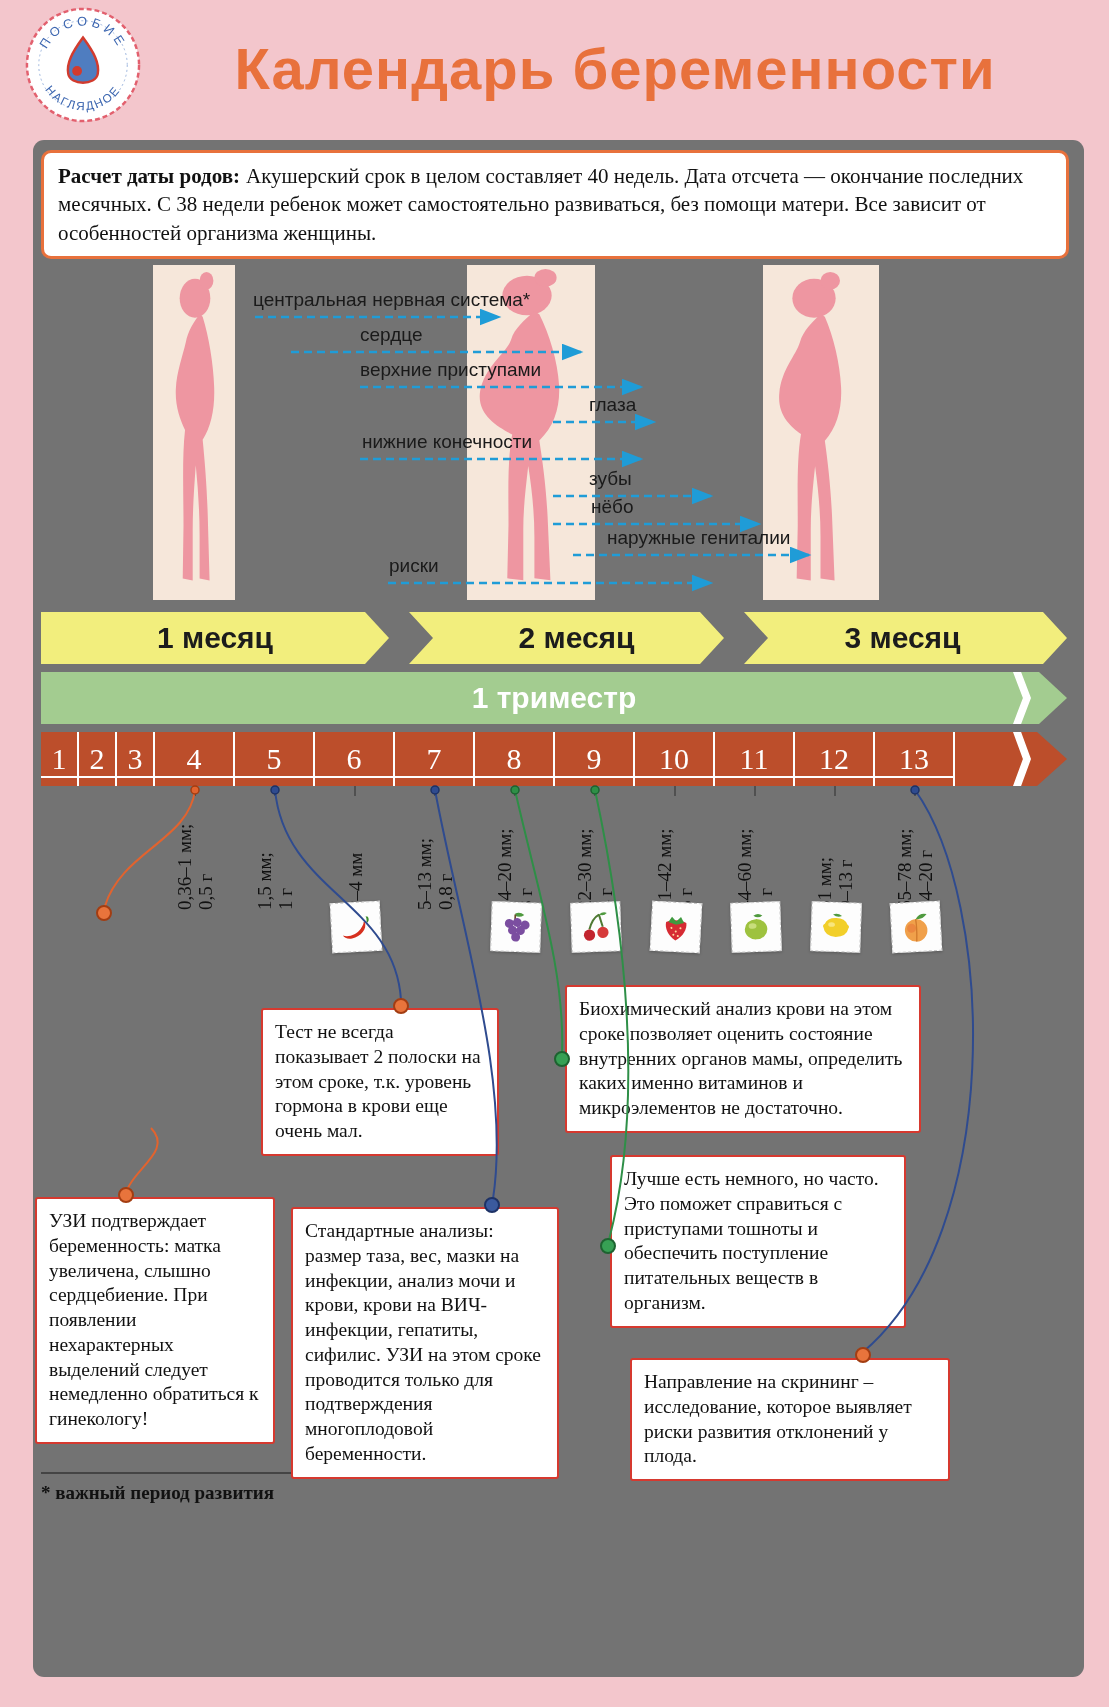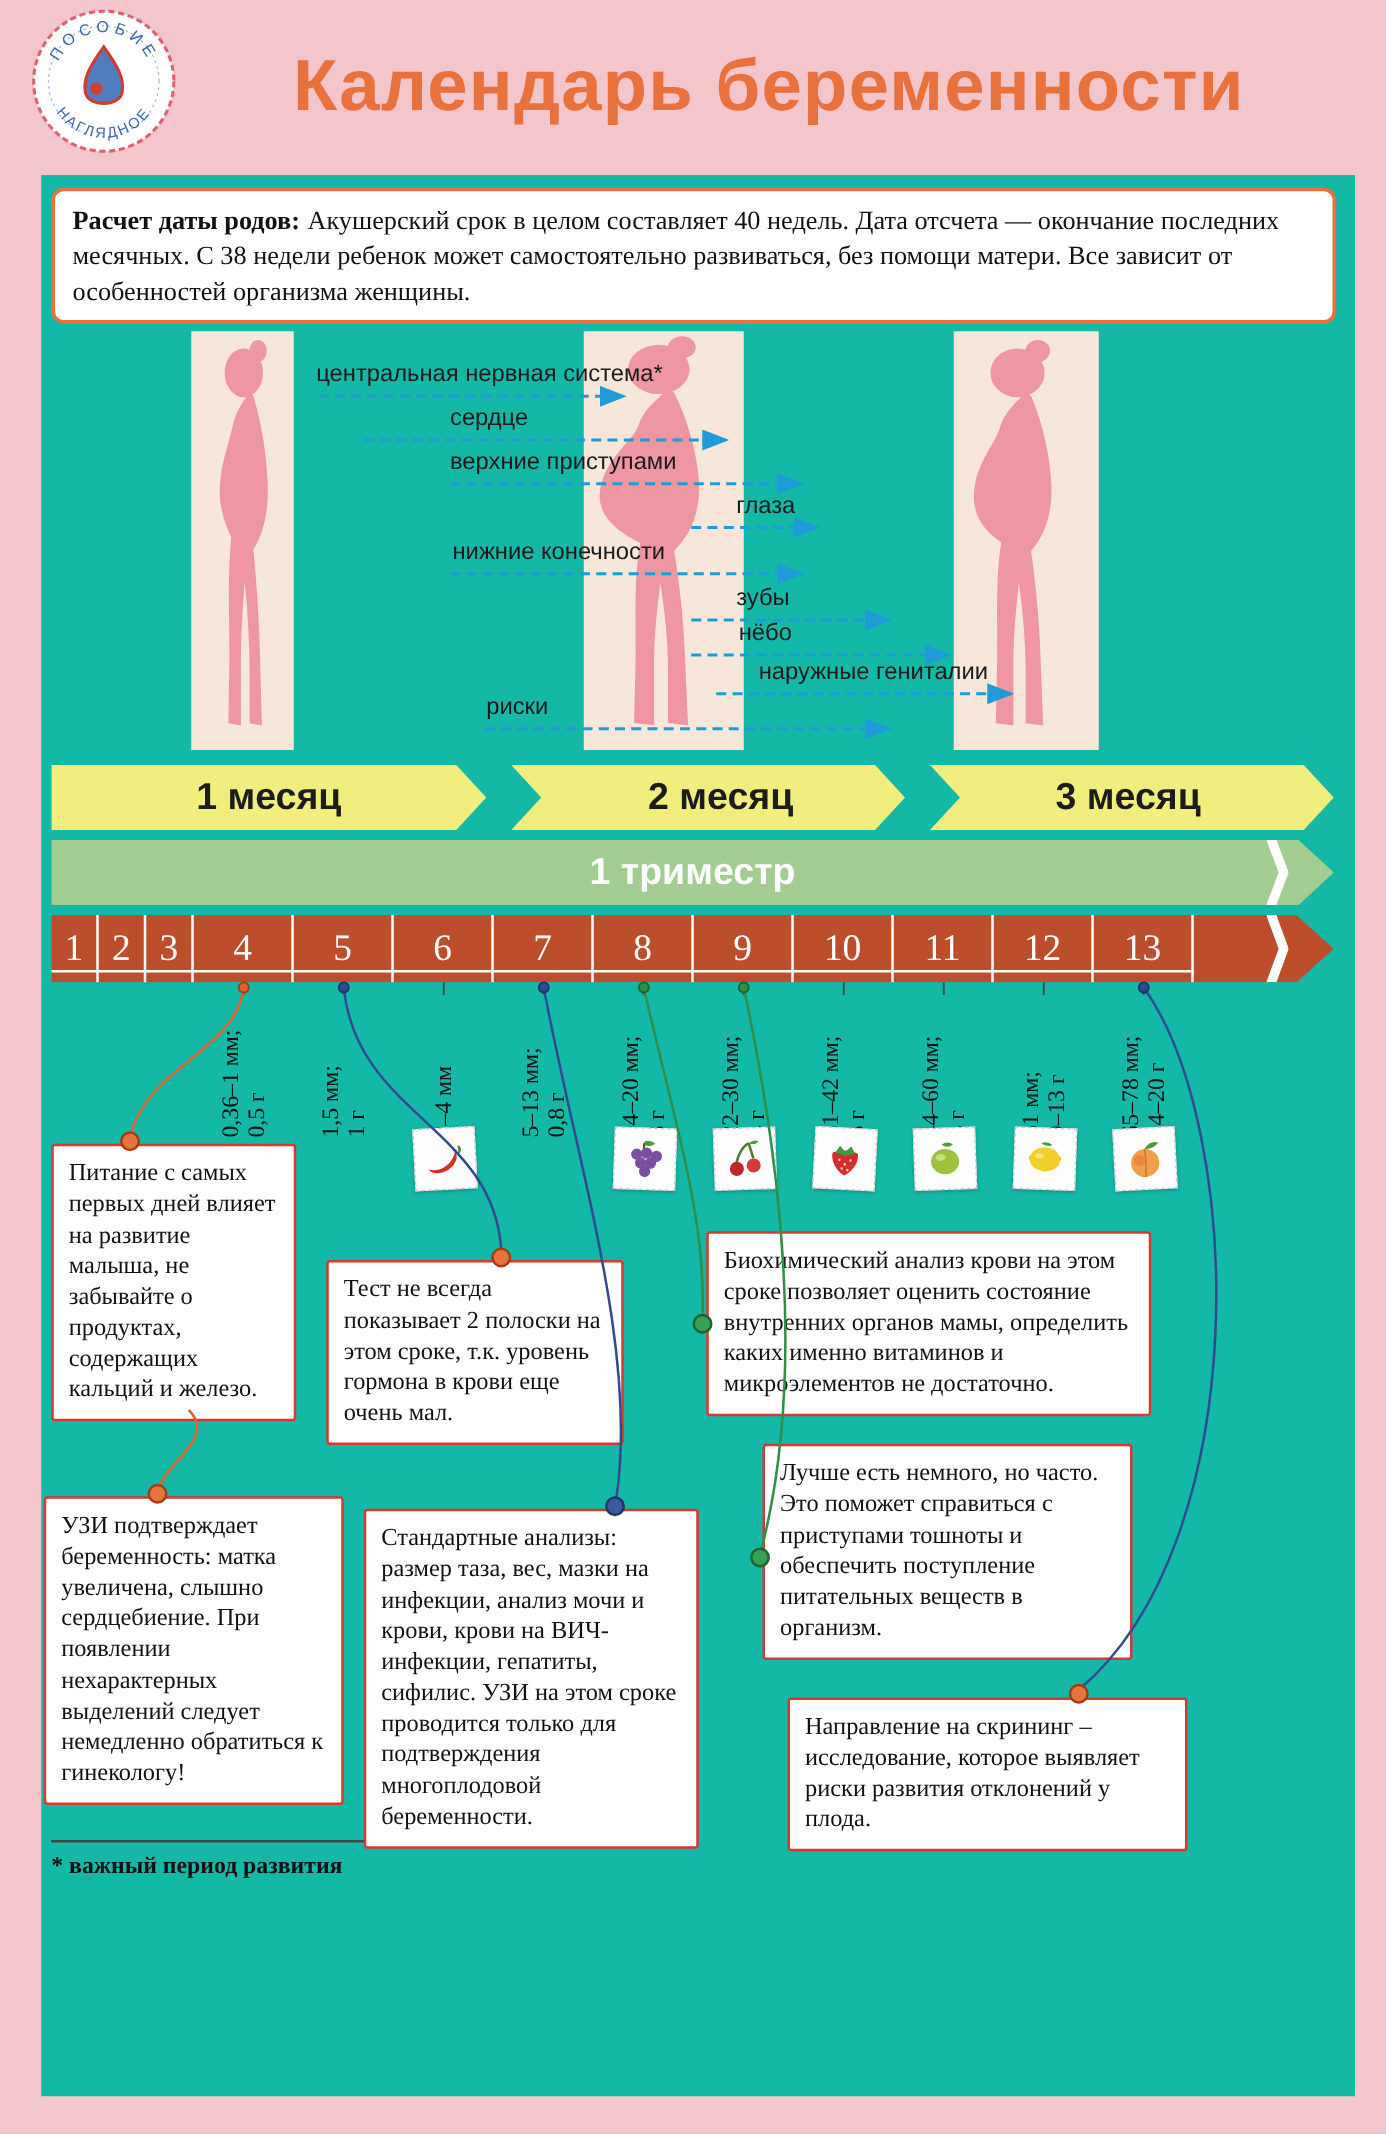--- a/index.html
+++ b/index.html
@@ -1,21 +1,21 @@
 <!DOCTYPE html>
 <html><head>
 <meta charset="utf-8">
 <style>
   html,body{margin:0;padding:0;}
   body{width:1109px;height:1707px;background:#f3c6cc;font-family:"Liberation Sans",sans-serif;}
   .page{position:relative;width:1109px;height:1707px;background:#f3c6cc;overflow:hidden;}
   .logo{position:absolute;left:24px;top:6px;width:118px;height:118px;}
   .title{position:absolute;left:150px;top:40px;width:930px;margin:0;text-align:center;
          font:800 58px/1 "Liberation Sans",sans-serif;color:#e8713c;letter-spacing:1px;}
-  .panel{position:absolute;left:33px;top:140px;width:1051px;height:1537px;background:#14b8a6;}
+  .panel{position:absolute;left:33px;top:140px;width:1051px;height:1537px;background:#737373;border-radius:11px;}
   .panel > *{position:absolute;}
   .intro{left:8px;top:10px;width:994px;padding:9px 14px;border:3px solid #e8713c;border-radius:10px;
          font:21px/1.35 "Liberation Serif",serif;color:#111;background:#fff;}
   .intro b{margin-right:6px;}
   .illustration{left:0;top:120px;width:1043px;height:345px;}
   .figpanel{position:absolute;background:#f6e7da;}
   .fig{position:absolute;}
   .dev-label{position:absolute;font:19px/1.1 "Liberation Sans",sans-serif;color:#1a1a1a;white-space:nowrap;text-align:center;}
   .arrows{position:absolute;left:0;top:0;width:1043px;height:345px;}
   .months{left:8px;top:472px;width:1026px;height:52px;display:flex;gap:20px;}
@@ -269,21 +269,20 @@
     </div>
     <div class="fruit" style="left:858px;top:762px;transform:rotate(-3deg)">
       <svg viewBox="0 0 32 32" width="36" height="36">
         <circle cx="16" cy="19" r="10" fill="#f0a04a"></circle>
         <circle cx="12" cy="17" r="4" fill="#e87c3c" opacity="0.7"></circle>
         <path d="M16 9 Q17 16 16 29" stroke="#d17a2e" stroke-width="1.2" fill="none"></path>
         <path d="M16 9 Q20 3 26 5 Q22 10 16 9 Z" fill="#4f9a3f"></path>
       </svg>
     </div>
 
-    <div class="note" style="left:8px;top:775px;width:196px"><span>Питание с самых первых дней влияет на развитие малыша, не забывайте о продуктах, содержащих кальций и железо.</span></div>
     <div class="note" style="left:228px;top:868px;width:238px"><span>Тест не всегда показывает 2 полоски на этом сроке, т.к. уровень гормона в крови еще очень мал.</span></div>
     <div class="note" style="left:532px;top:845px;width:356px"><span>Биохимический анализ крови на этом сроке позволяет оценить состояние внутренних органов мамы, определить каких именно витаминов и микроэлементов не достаточно.</span></div>
     <div class="note" style="left:2px;top:1057px;width:240px"><span>УЗИ подтверждает беременность: матка увеличена, слышно сердцебиение. При появлении нехарактерных выделений следует немедленно обратиться к гинекологу!</span></div>
     <div class="note" style="left:258px;top:1067px;width:268px"><span>Стандартные анализы: размер таза, вес, мазки на инфекции, анализ мочи и крови, крови на ВИЧ-инфекции, гепатиты, сифилис. УЗИ  на этом сроке проводится только для подтверждения многоплодовой беременности.</span></div>
     <div class="note" style="left:577px;top:1015px;width:296px"><span>Лучше есть немного, но часто. Это поможет справиться с приступами тошноты и обеспечить поступление питательных веществ в организм.</span></div>
     <div class="note" style="left:597px;top:1218px;width:320px"><span>Направление на скрининг – исследование, которое выявляет риски развития отклонений у плода.</span></div>
 
     <svg class="connectors" viewBox="0 0 1043 1537">
       <g stroke="#444" stroke-width="1.5">
         <line x1="162" y1="646" x2="162" y2="656"></line>

